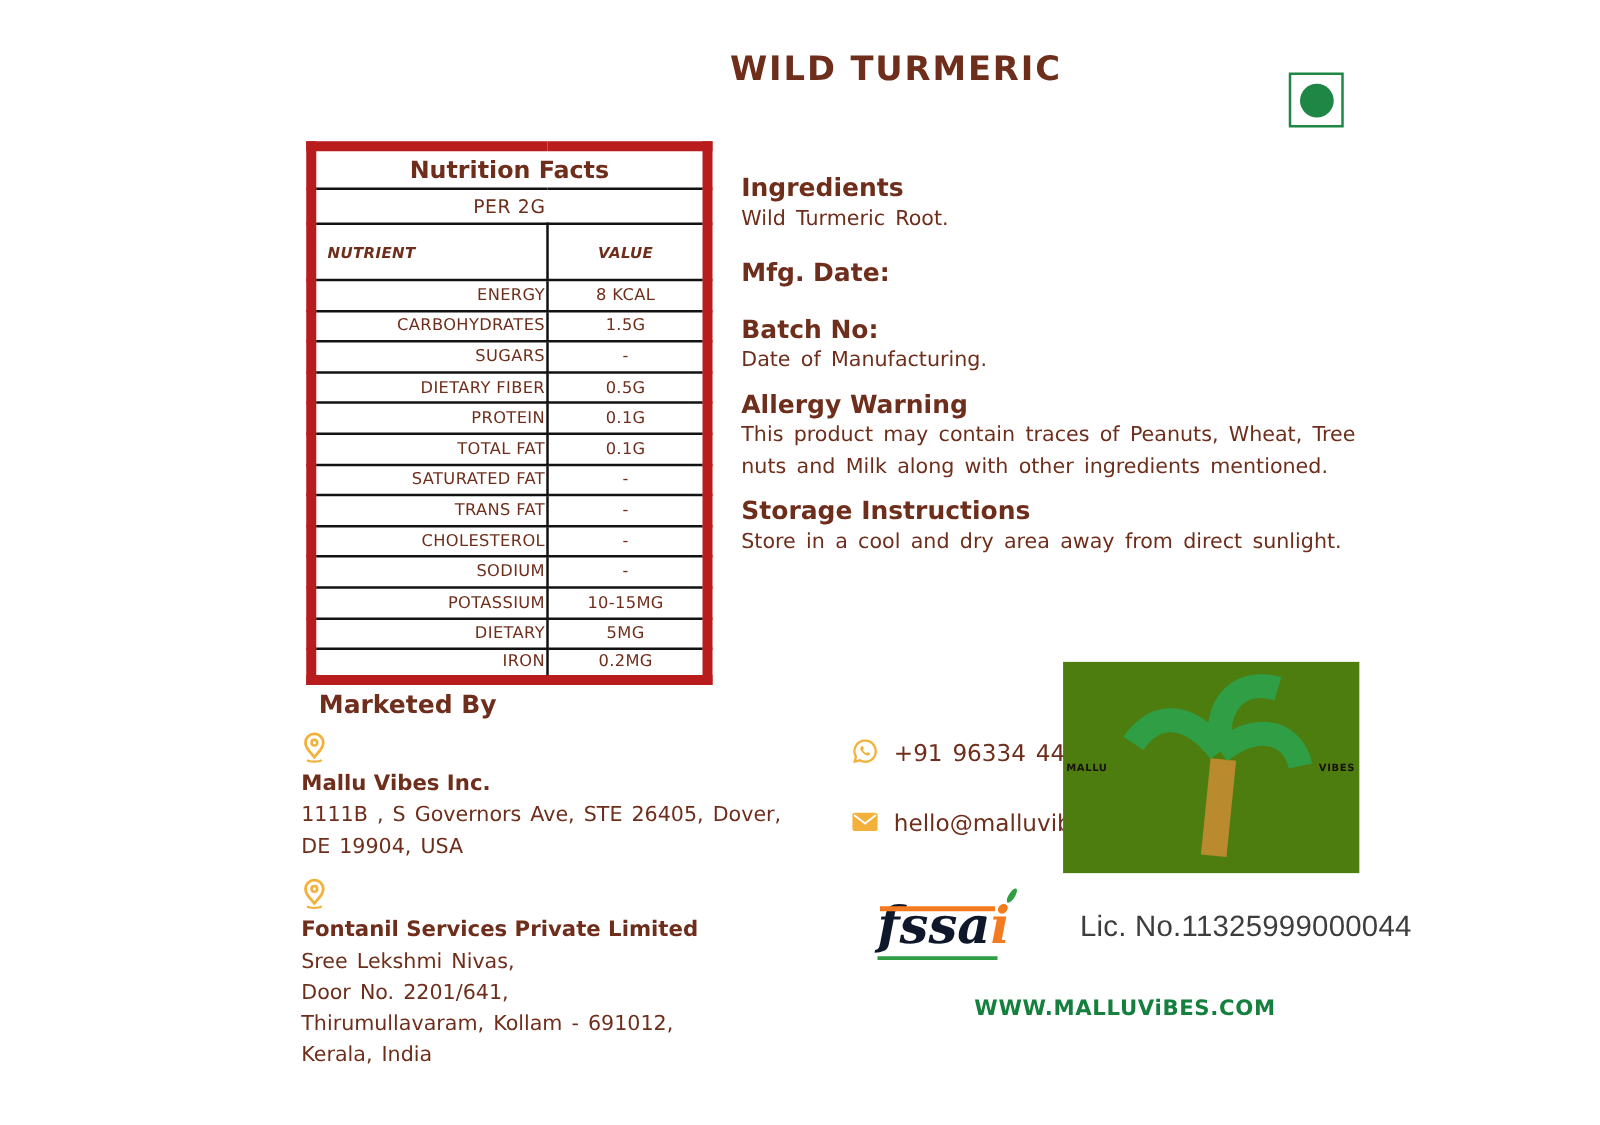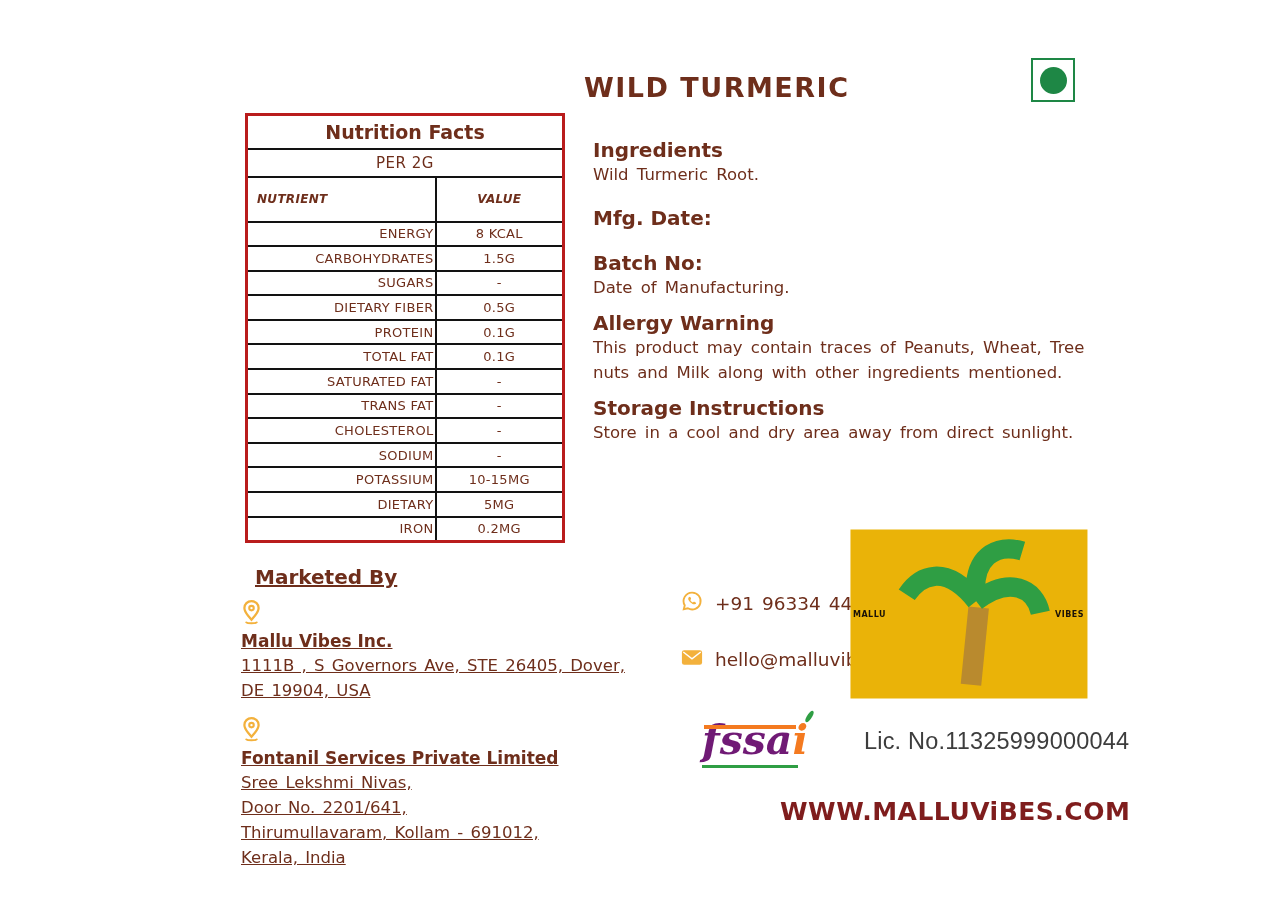--- a/index.html
+++ b/index.html
@@ -8,37 +8,37 @@
     position: relative;
     width: 1280px; height: 900px;
     background: #ffffff;
     font-family: "DejaVu Sans", sans-serif;
     color: #6e2e1b;
     overflow: hidden;
   }
 
   
   .title {
-    position: absolute; left: 584px; top: 72px; margin: 0;
+    position: absolute; left: 584px; top: 40px; margin: 0;
     font-size: 27px; font-weight: 800; letter-spacing: 1.5px;
     color: #6e2e1b;
   }
   .veg-mark {
     position: absolute; left: 1031px; top: 58px;
     width: 44px; height: 44px;
     border: 2px solid #1e8745; background: #fff;
     display: flex; align-items: center; justify-content: center;
   }
   .veg-dot { width: 27px; height: 27px; border-radius: 50%; background: #1e8745; }
 
   
   table.nutrition {
     position: absolute; left: 245px; top: 113px;
     width: 317px; border-collapse: collapse;
-    border: 3px solid #b91c1c;
+    border: 8px solid #b91c1c;
     table-layout: fixed;
   }
   table.nutrition td, table.nutrition th { border: 2px solid #121212; color: #6e2e1b; }
   table.nutrition col.c1 { width: 189px; }
   table.nutrition col.c2 { width: 128px; }
   tr.t-title td { height: 34px; text-align: center; font-size: 19px; font-weight: 800; }
   tr.t-serving td { height: 28px; text-align: center; font-size: 15px; letter-spacing: 0.5px; }
   tr.t-head th { height: 45px; font-size: 12px; font-weight: 800; letter-spacing: 0.3px; font-style: italic; }
   tr.t-head th:first-child { text-align: left; padding-left: 9px; }
   tr.t-head th:last-child { text-align: center; }
@@ -48,60 +48,60 @@
 
   
   .details { position: absolute; left: 593px; top: 138px; width: 492px; }
   .details h2 { margin: 0; font-size: 20px; font-weight: 800; line-height: 24px; }
   .details p  { margin: 0; font-size: 16.5px; line-height: 25px; word-spacing: 3px; }
   .d-gap-s { margin-top: 11px !important; }
   .d-gap-m { margin-top: 19px !important; }
   .d-gap-l { margin-top: 21px !important; }
 
   
-  .marketed { position: absolute; left: 241px; top: 565px; width: 430px; text-decoration: underline; }
+  .marketed { position: absolute; left: 241px; top: 551px; width: 430px; }
   .marketed h2 { margin: 0 0 8px 14px; font-size: 20px; font-weight: 800; }
   .entry { display: flex; margin-bottom: 11px; flex-direction: column; }
   .entry .pin-col { width: 31px; padding-top: 2px; flex: none; }
   .entry .e-name { font-size: 17px; font-weight: 800; line-height: 24px; }
   .entry .e-line { font-size: 16.5px; line-height: 25px; word-spacing: 2px; }
 
   
   .contact { position: absolute; left: 681px; top: 590px; }
   .c-row { display: flex; align-items: center; gap: 12px; }
   .c-row + .c-row { margin-top: 33px; }
   .c-text { font-size: 18.5px; word-spacing: 2px; }
 
   
   .qr-wrap { position: absolute; left: 885px; top: 530px; width: 167px; height: 167px; }
   .qr-wrap svg { width: 167px; height: 167px; display: block; }
   .qr-logo {
     position: absolute; left: 50%; top: 50%; transform: translate(-50%,-50%);
-    background: #eab308; padding: 1px 3px;
+    background: #4d7c0f; padding: 1px 3px;
     display: flex; align-items: center; gap: 1px; white-space: nowrap;
   }
   .qr-logo span { font-size: 8px; font-weight: 800; color: #1a1208; letter-spacing: 0.5px; }
 
   
   .fssai-row { position: absolute; left: 700px; top: 712px; display: flex; align-items: center; gap: 14px; }
   .fssai-logo {
     position: relative; font-family: "DejaVu Serif", serif; font-style: italic; font-weight: 700;
     font-size: 41px; line-height: 52px; padding: 2px 6px 4px 2px;
   }
-  .fssai-blue { color: #701a75; }
+  .fssai-blue { color: #0f172a; }
   .fssai-orange { color: #f47a20; }
   .fssai-topbar { position: absolute; left: 4px; top: 13px; width: 92px; height: 3.5px; background: #f47a20; }
   .fssai-underline { position: absolute; left: 2px; bottom: 2px; width: 96px; height: 3.5px; background: #2f9e44; }
   .fssai-leaf { position: absolute; right: 2px; top: -2px; width: 5px; height: 13px; background: #2f9e44; border-radius: 60% 40% 60% 40%; transform: rotate(28deg); }
   .license { font-family: "Liberation Sans", sans-serif; font-size: 23.5px; color: #3d3d3d; letter-spacing: 0.2px; margin-left: 36px; }
 
   
   .website {
-    position: absolute; left: 780px; top: 797px; width: 272px; text-align: center;
-    font-size: 25px; font-weight: 800; letter-spacing: 0.5px; color: #7f1d1d;
+    position: absolute; left: 764px; top: 797px; width: 272px; text-align: center;
+    font-size: 17px; font-weight: 800; letter-spacing: 0.5px; color: #15803d;
   }
 </style>
 </head>
 <body>
 
 <div class="canvas">
 
   <h1 class="title">WILD TURMERIC</h1>
 
   <div class="veg-mark">

